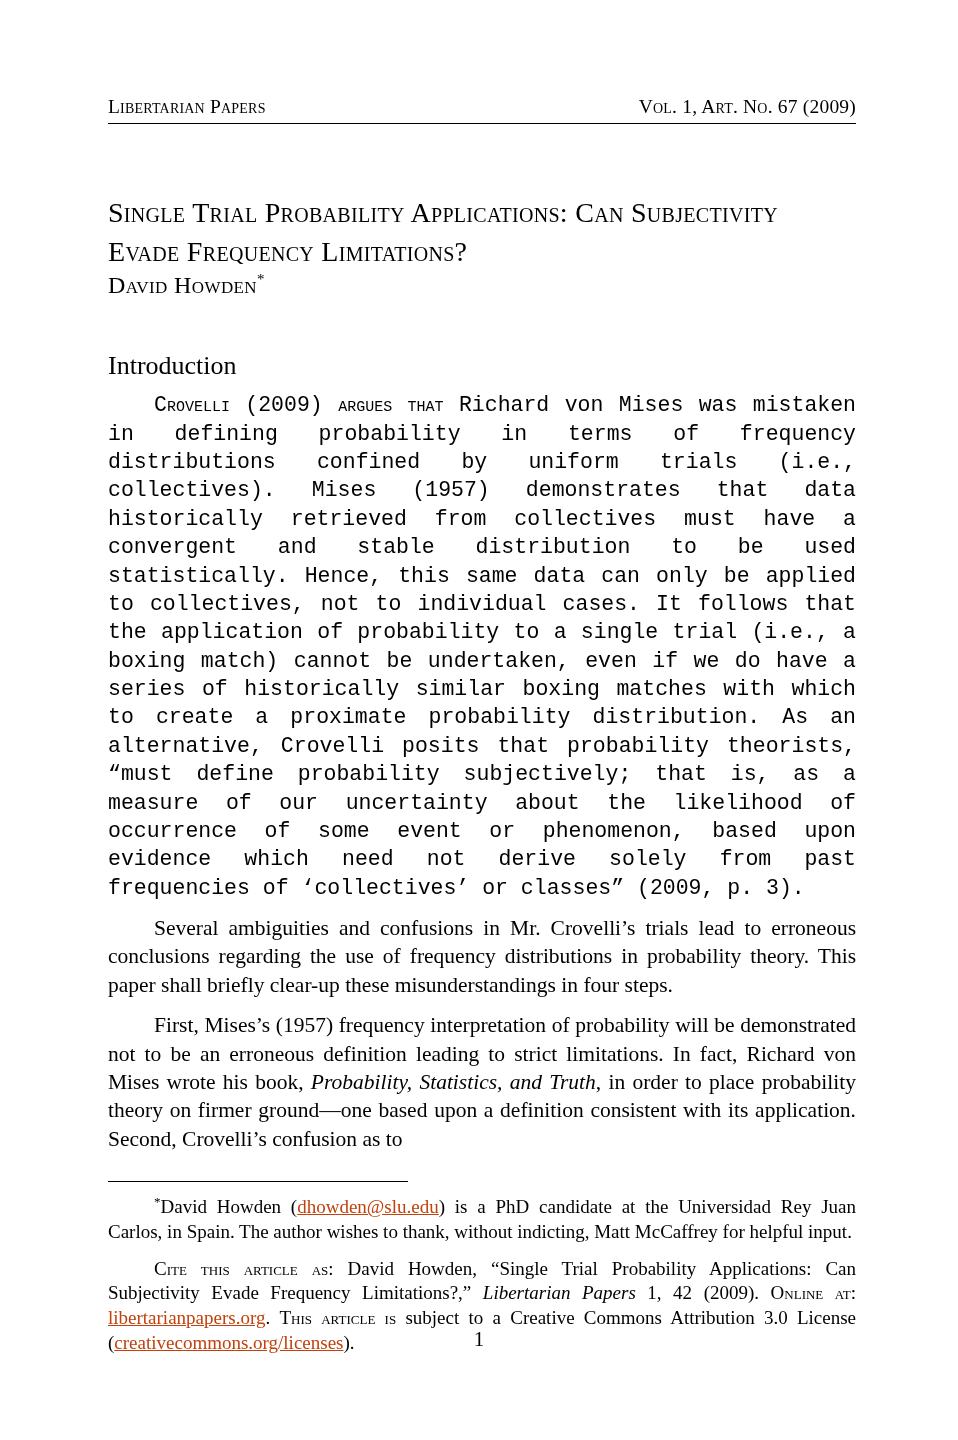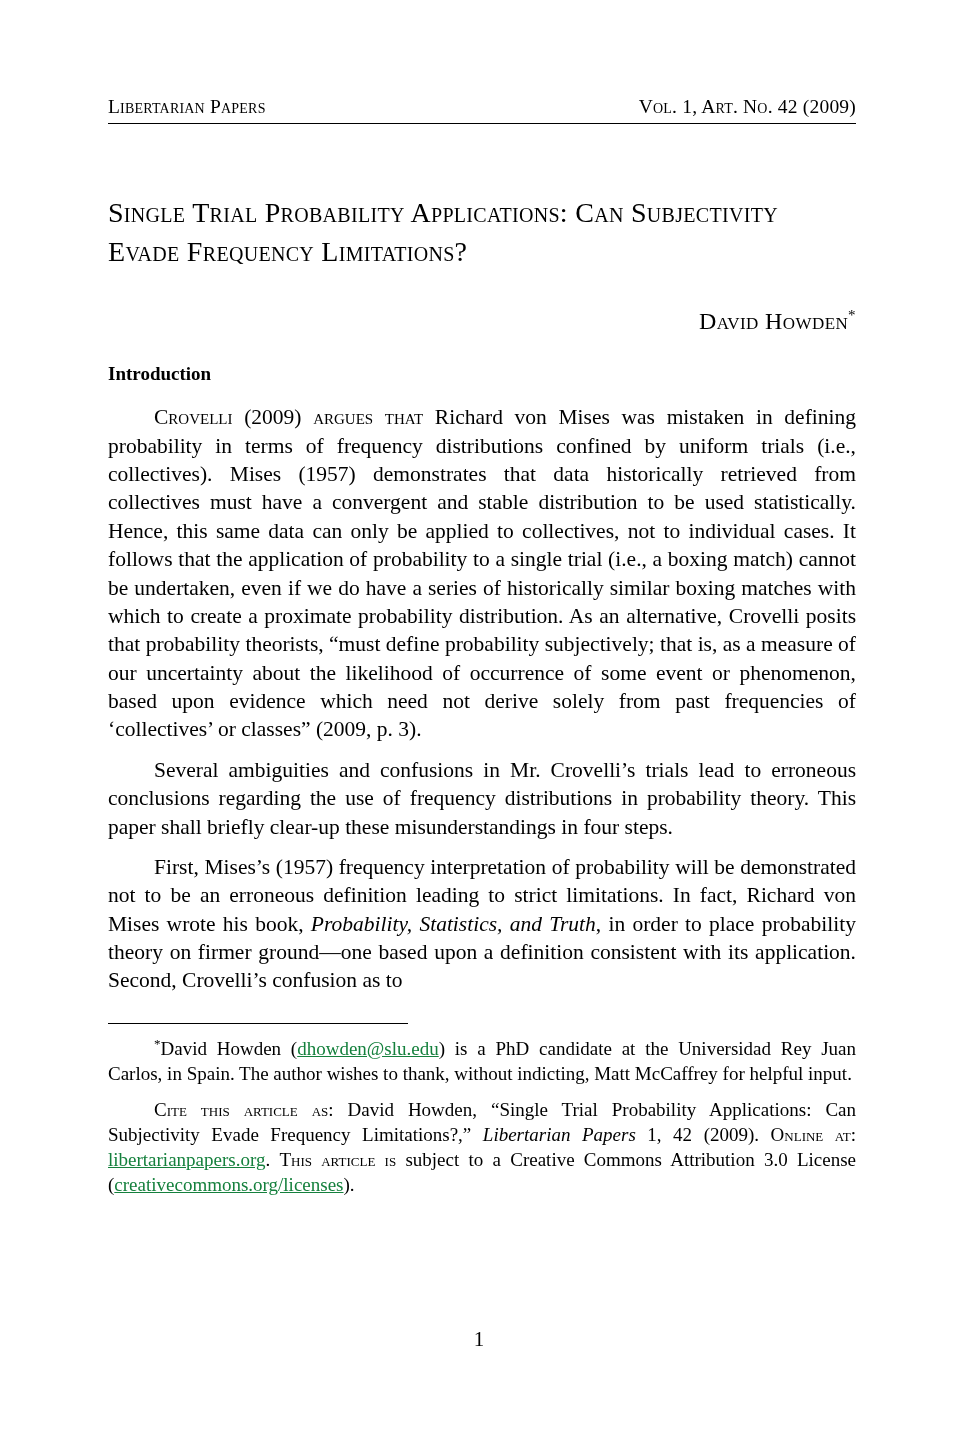--- a/index.html
+++ b/index.html
@@ -48,49 +48,48 @@
   
   .title {
     margin-top: 70px;
     text-align: left;
     font-size: 28px;
     line-height: 1.38;
     font-variant: small-caps;
     letter-spacing: 0.3px;
   }
   .author {
-    margin-top: 36px;
-    text-align: right;
+    text-align: left;
     font-size: 24px;
     font-variant: small-caps;
     letter-spacing: 0.4px;
   }
   .author sup {
     font-size: 15px;
     font-variant: normal;
     vertical-align: super;
   }
 
   
   h2.section {
-    margin: 28px 0 0 0;
-    font-size: 19px;
-    font-weight: bold;
+    margin: 52px 0 0 0;
+    font-size: 26px;
+    font-weight: normal;
     font-family: "Liberation Serif", serif;
   }
 
   p.body {
     margin: 12px 0 0 0;
     font-size: 21.5px;
     line-height: 1.32;
     text-align: justify;
     text-indent: 46px;
     hyphens: none;
   }
-  p.body.first { margin-top: 18px; }
+  p.body.first { margin-top: 10px; font-family: Liberation Mono, monospace; }
   .smallcaps { font-variant: small-caps; }
   .ital { font-style: italic; }
 
   
   .fn-rule {
     margin-top: 28px;
     width: 300px;
     border-top: 1.2px solid #000;
     height: 0;
   }
@@ -99,41 +98,41 @@
     font-size: 19px;
     line-height: 1.3;
     text-align: justify;
     text-indent: 46px;
   }
   p.footnote sup {
     font-size: 13px;
     vertical-align: super;
   }
   a.link {
-    color: #15803d;
+    color: #c2410c;
     text-decoration: underline;
   }
   .pagenum {
     position: absolute;
     top: 1327px;
     left: 0;
     width: 958px;
     text-align: center;
     font-size: 21px;
   }
 </style>
 </head>
 <body>
 
 <div class="page">
   <div class="content">
 
     <div class="runhead">
       <span class="runhead-left sc">Libertarian Papers</span>
-      <span class="runhead-right sc">Vol. 1, Art. No. 42 (2009)</span>
+      <span class="runhead-right sc">Vol. 1, Art. No. 67 (2009)</span>
     </div>
 
     <div class="title">Single Trial Probability Applications: Can Subjectivity Evade Frequency Limitations?</div>
 
     <div class="author">
       <span>David Howden</span><sup>*</sup>
     </div>
 
     <h2 class="section">Introduction</h2>
 

